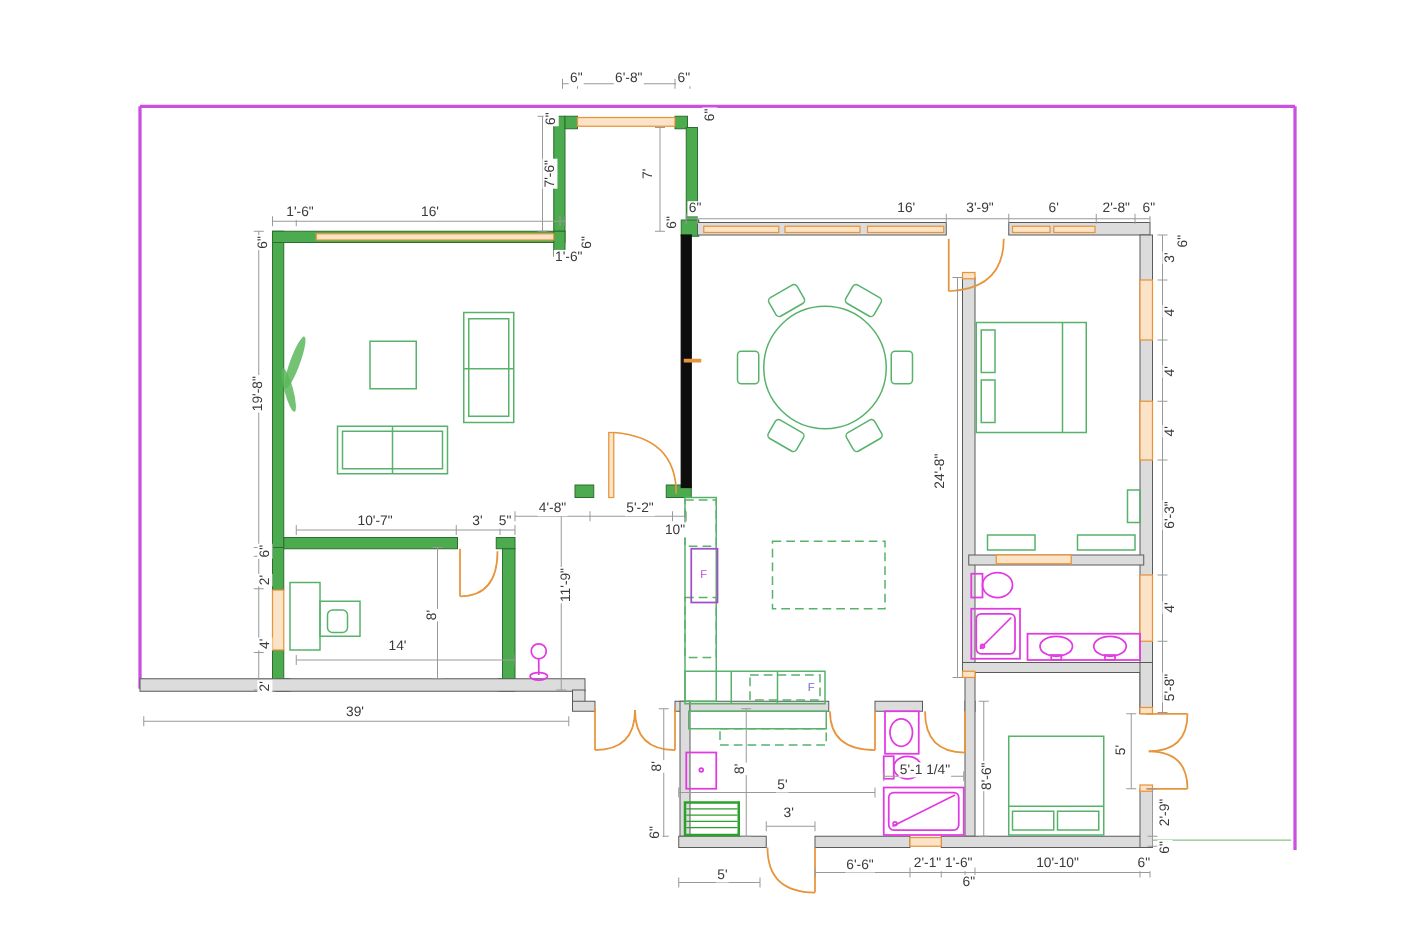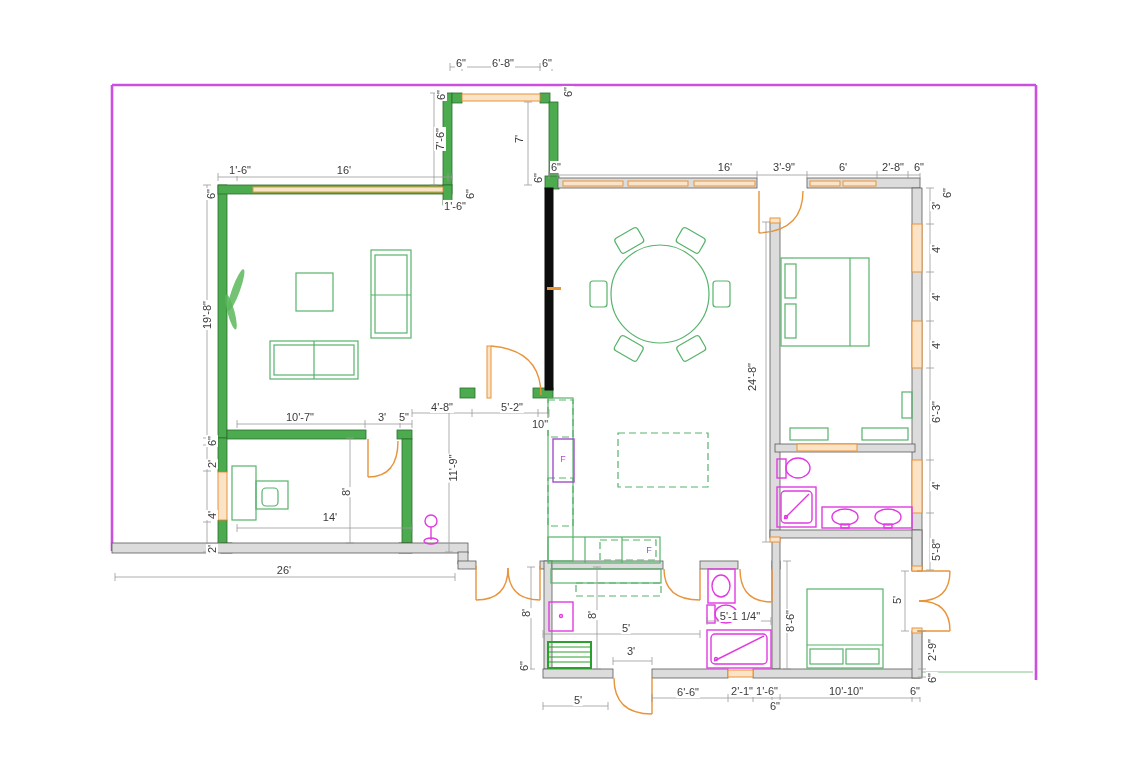--- a/index.html
+++ b/index.html
@@ -336,22 +336,22 @@
       <div class="dimlabel rot" style="left: 212px; top: 549px;">2'</div>
       <div class="dimlabel rot" style="left: 752px; top: 377px;">24'-8"</div>
       <div class="dimlabel" style="left: 300px; top: 417px;">10'-7"</div>
       <div class="dimlabel" style="left: 382px; top: 417px;">3'</div>
       <div class="dimlabel" style="left: 404px; top: 417px;">5"</div>
       <div class="dimlabel" style="left: 442px; top: 407px;">4'-8"</div>
       <div class="dimlabel" style="left: 512px; top: 407px;">5'-2"</div>
       <div class="dimlabel" style="left: 540px; top: 424px;">10"</div>
       <div class="dimlabel rot" style="left: 453px; top: 468px;">11'-9"</div>
       <div class="dimlabel rot" style="left: 346px; top: 492px;">8'</div>
-      <div class="dimlabel" style="left: 330px; top: 517px;">14'</div>
-      <div class="dimlabel" style="left: 284px; top: 570px;">26'</div>
+      <div class="dimlabel" style="left: 318px; top: 517px;">14'</div>
+      <div class="dimlabel" style="left: 284px; top: 570px;">39'</div>
       <div class="dimlabel rot" style="left: 526px; top: 613px;">8'</div>
       <div class="dimlabel rot" style="left: 524px; top: 666px;">6"</div>
       <div class="dimlabel rot" style="left: 592px; top: 615px;">8'</div>
       <div class="dimlabel" style="left: 626px; top: 628px;">5'</div>
       <div class="dimlabel" style="left: 631px; top: 651px;">3'</div>
       <div class="dimlabel" style="left: 578px; top: 700px;">5'</div>
       <div class="dimlabel" style="left: 688px; top: 692px;">6'-6"</div>
       <div class="dimlabel" style="left: 740px; top: 616px;">5'-1 1/4"</div>
       <div class="dimlabel" style="left: 742px; top: 691px;">2'-1"</div>
       <div class="dimlabel" style="left: 767px; top: 691px;">1'-6"</div>

